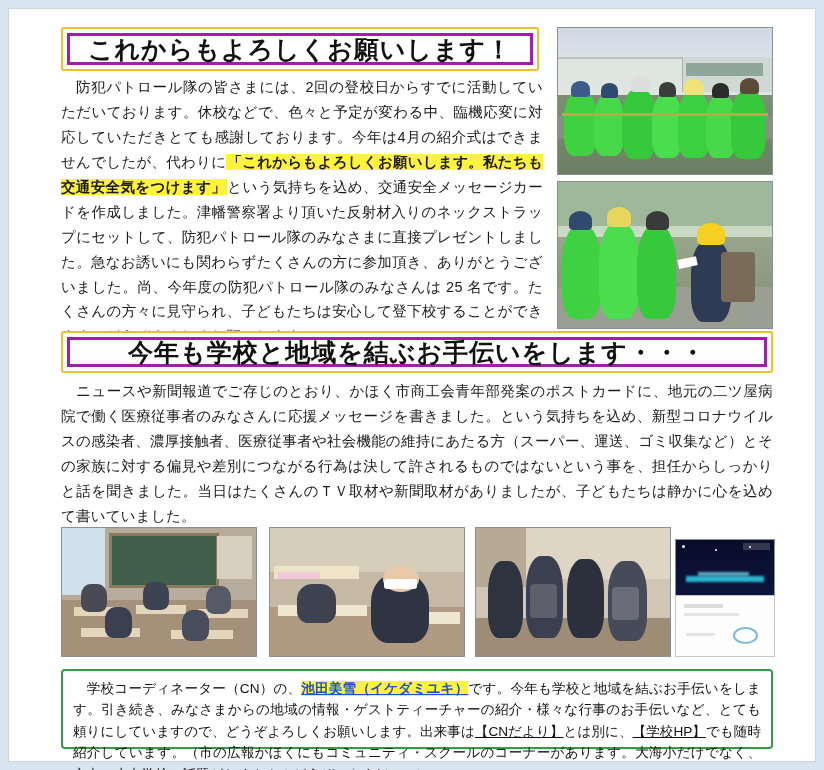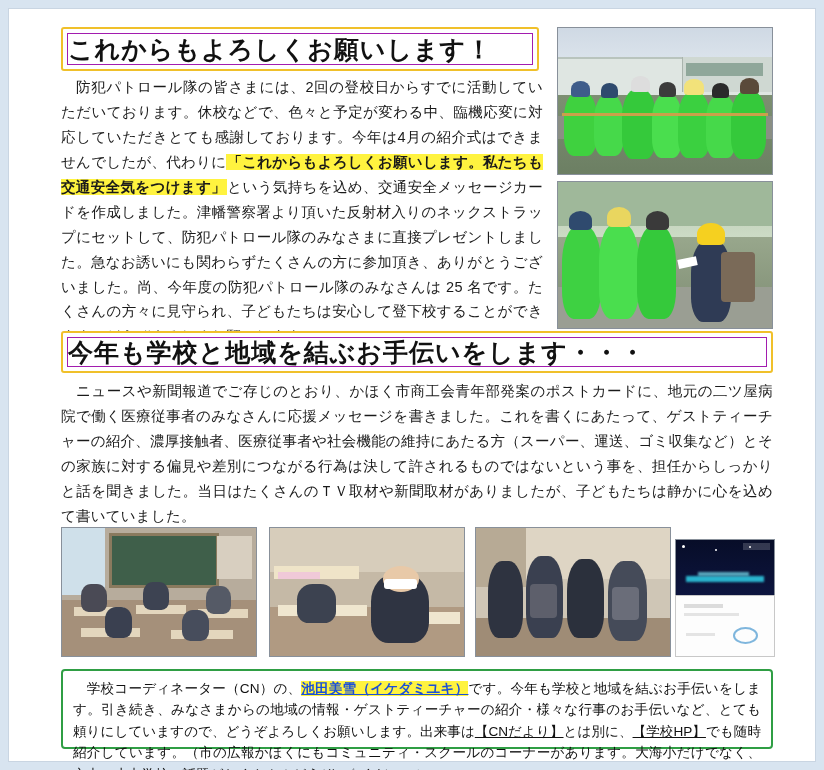--- a/index.html
+++ b/index.html
@@ -30,25 +30,26 @@
     box-sizing: border-box;
     border: 2px solid #f0c02a;
     border-radius: 3px;
     background: #ffffff;
     display: flex;
     align-items: center;
     justify-content: center;
   }
   .heading-box .inner {
     box-sizing: border-box;
-    border: 1px solid #a21caf;
+    border: 3px solid #a21caf;
     width: calc(100% - 8px);
     height: calc(100% - 8px);
     display: flex;
     align-items: center;
+    justify-content: center;
   }
   .heading-text {
     font-weight: bold;
     color: #111;
     letter-spacing: 1px;
     white-space: nowrap;
   }
   #heading1 { left: 52px; top: 18px; width: 478px; height: 44px; }
   #heading1 .heading-text { font-size: 25px; }
   #heading2 { left: 52px; top: 322px; width: 712px; height: 42px; }
@@ -179,21 +180,21 @@
     <div style="position:absolute; left:76%; top:48%; width:16%; height:34%; background:#7a6a58; border-radius:4px;"></div>
     <div style="position:absolute; left:56%; top:52%; width:9%; height:6%; background:#ffffff; transform:rotate(-12deg);"></div>
   </div>
 
   <div class="heading-box" id="heading2">
     <div class="inner">
       <span class="heading-text">今年も学校と地域を結ぶお手伝いをします・・・</span>
     </div>
   </div>
 
-  <div class="body-text" id="para2">　ニュースや新聞報道でご存じのとおり、かほく市商工会青年部発案のポストカードに、地元の二ツ屋病院で働く医療従事者のみなさんに応援メッセージを書きました。これを書くにあたって、ゲストティーチャーの紹介、濃厚接触者、医療従事者や社会機能の維持にあたる方（スーパー、運送、ゴミ収集など）とその家族に対する偏見や差別につながる行為は決して許されるものではないという事を、担任からしっかりと話を聞きました。当日はたくさんのＴＶ取材や新聞取材がありましたが、子どもたちは静かに心を込めて書いていました。</div>
+  <div class="body-text" id="para2">　ニュースや新聞報道でご存じのとおり、かほく市商工会青年部発案のポストカードに、地元の二ツ屋病院で働く医療従事者のみなさんに応援メッセージを書きました。という気持ちを込め、新型コロナウイルスの感染者、濃厚接触者、医療従事者や社会機能の維持にあたる方（スーパー、運送、ゴミ収集など）とその家族に対する偏見や差別につながる行為は決して許されるものではないという事を、担任からしっかりと話を聞きました。当日はたくさんのＴＶ取材や新聞取材がありましたが、子どもたちは静かに心を込めて書いていました。</div>
 
   <div class="photo" id="photo3">
     <div style="position:absolute; inset:0; background:#b7ac9c;"></div>
     <div style="position:absolute; left:0; top:0; width:22%; height:52%; background:#cfe0ea;"></div>
     <div style="position:absolute; left:24%; top:4%; width:54%; height:38%; background:#3f5f4a; border:3px solid #8a7a5e;"></div>
     <div style="position:absolute; left:80%; top:6%; width:18%; height:34%; background:#d8cfc0;"></div>
     <div style="position:absolute; left:0; right:0; top:56%; height:44%; background:#a5907a;"></div>
 
     <div style="position:absolute; left:6%;  top:62%; width:26%; height:7%; background:#e3d6bd;"></div>
     <div style="position:absolute; left:38%; top:60%; width:26%; height:7%; background:#e3d6bd;"></div>

